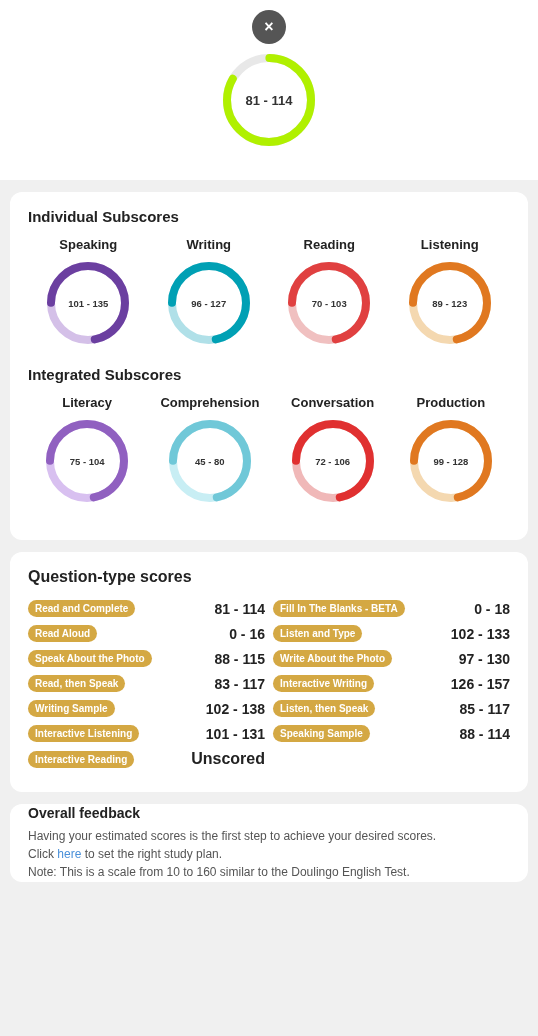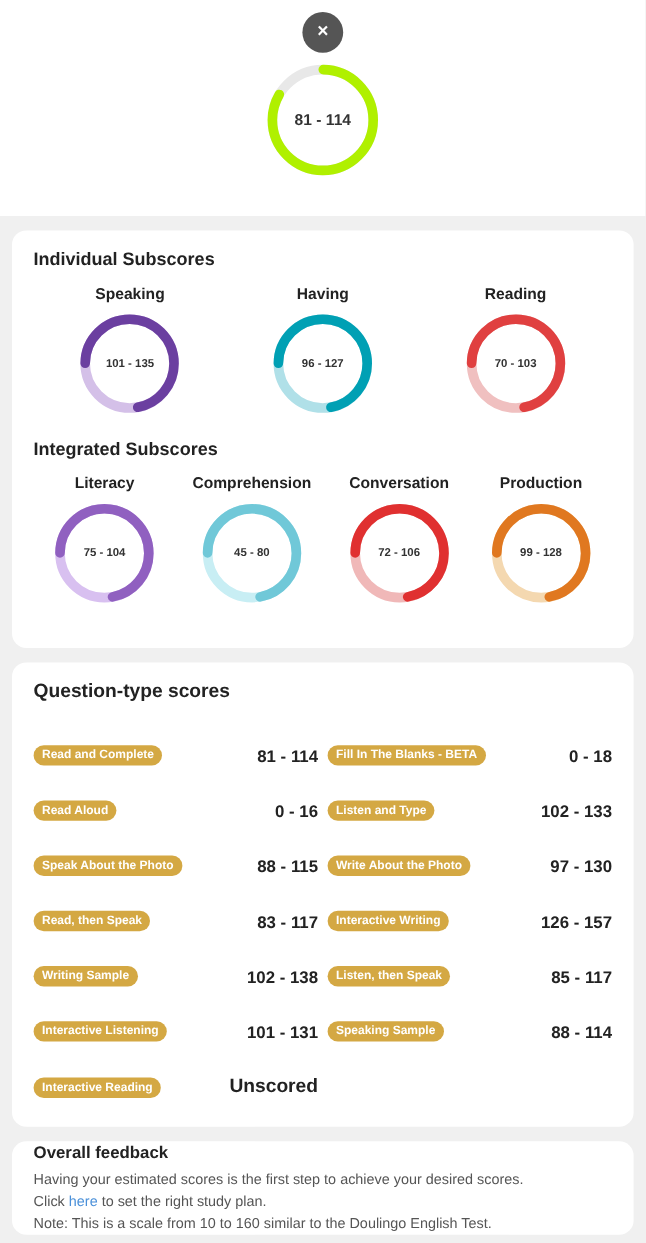--- a/index.html
+++ b/index.html
@@ -125,21 +125,20 @@
       font-weight: 700;
       color: #222;
       margin-bottom: 14px;
     }
 
     .qt-row {
       display: flex;
       align-items: center;
       justify-content: space-between;
       gap: 8px;
-      margin-top: 21px;
     }
 
     .qt-tag {
       background: #d4a843;
       color: white;
       font-size: 10px;
       font-weight: 600;
       padding: 3px 7px;
       border-radius: 10px;
       white-space: nowrap;
@@ -207,37 +206,47 @@
           <div class="subscore-label">Speaking</div>
           <div class="donut-ring" style="width: 90px; height: 90px;">
       <svg width="90" height="90" viewBox="0 0 90 90">
         <circle cx="45" cy="45" r="37" fill="none" stroke="#d4c0e8" stroke-width="8"></circle>
         <circle cx="45" cy="45" r="37" fill="none" stroke="#6b3fa0" stroke-width="8" stroke-dasharray="167.38405658326417 65.09379978238051" stroke-dashoffset="58.119464091411174" stroke-linecap="round" transform="rotate(-90 45 45)"></circle>
       </svg>
       <div class="donut-label" style="font-size:9.5px; font-weight:700; color:#333;">101 - 135</div>
     </div>
         </div>
         <div class="subscore-item">
-          <div class="subscore-label">Having</div>
+          <div class="subscore-label">Writing</div>
           <div class="donut-ring" style="width: 90px; height: 90px;">
       <svg width="90" height="90" viewBox="0 0 90 90">
         <circle cx="45" cy="45" r="37" fill="none" stroke="#b0e0e8" stroke-width="8"></circle>
         <circle cx="45" cy="45" r="37" fill="none" stroke="#00a0b4" stroke-width="8" stroke-dasharray="167.38405658326417 65.09379978238051" stroke-dashoffset="58.119464091411174" stroke-linecap="round" transform="rotate(-90 45 45)"></circle>
       </svg>
       <div class="donut-label" style="font-size:9.5px; font-weight:700; color:#333;">96 - 127</div>
     </div>
         </div>
         <div class="subscore-item">
           <div class="subscore-label">Reading</div>
           <div class="donut-ring" style="width: 90px; height: 90px;">
       <svg width="90" height="90" viewBox="0 0 90 90">
         <circle cx="45" cy="45" r="37" fill="none" stroke="#f0c0c0" stroke-width="8"></circle>
         <circle cx="45" cy="45" r="37" fill="none" stroke="#e04040" stroke-width="8" stroke-dasharray="167.38405658326417 65.09379978238051" stroke-dashoffset="58.119464091411174" stroke-linecap="round" transform="rotate(-90 45 45)"></circle>
       </svg>
       <div class="donut-label" style="font-size:9.5px; font-weight:700; color:#333;">70 - 103</div>
+    </div>
+        </div>
+        <div class="subscore-item">
+          <div class="subscore-label">Listening</div>
+          <div class="donut-ring" style="width: 90px; height: 90px;">
+      <svg width="90" height="90" viewBox="0 0 90 90">
+        <circle cx="45" cy="45" r="37" fill="none" stroke="#f4d8b0" stroke-width="8"></circle>
+        <circle cx="45" cy="45" r="37" fill="none" stroke="#e07820" stroke-width="8" stroke-dasharray="167.38405658326417 65.09379978238051" stroke-dashoffset="58.119464091411174" stroke-linecap="round" transform="rotate(-90 45 45)"></circle>
+      </svg>
+      <div class="donut-label" style="font-size:9.5px; font-weight:700; color:#333;">89 - 123</div>
     </div>
         </div>
       </div>
 
     <div class="section-title">Integrated Subscores</div>
     <div class="subscores-grid" id="integrated-grid">
         <div class="subscore-item">
           <div class="subscore-label">Literacy</div>
           <div class="donut-ring" style="width: 90px; height: 90px;">
       <svg width="90" height="90" viewBox="0 0 90 90">

